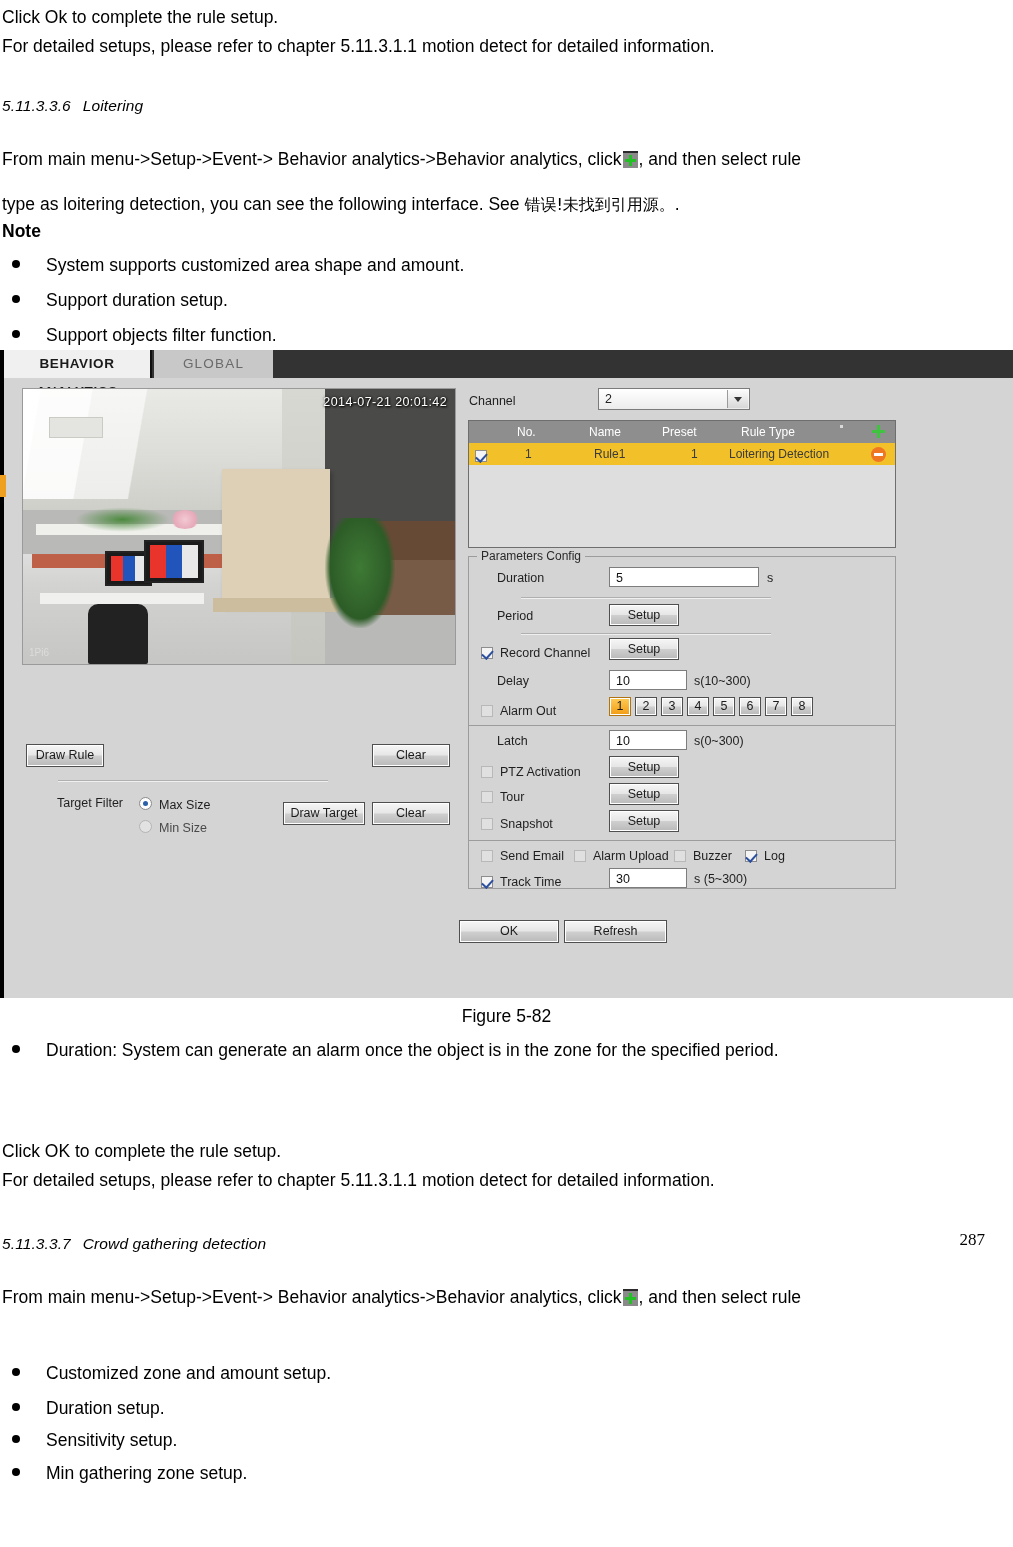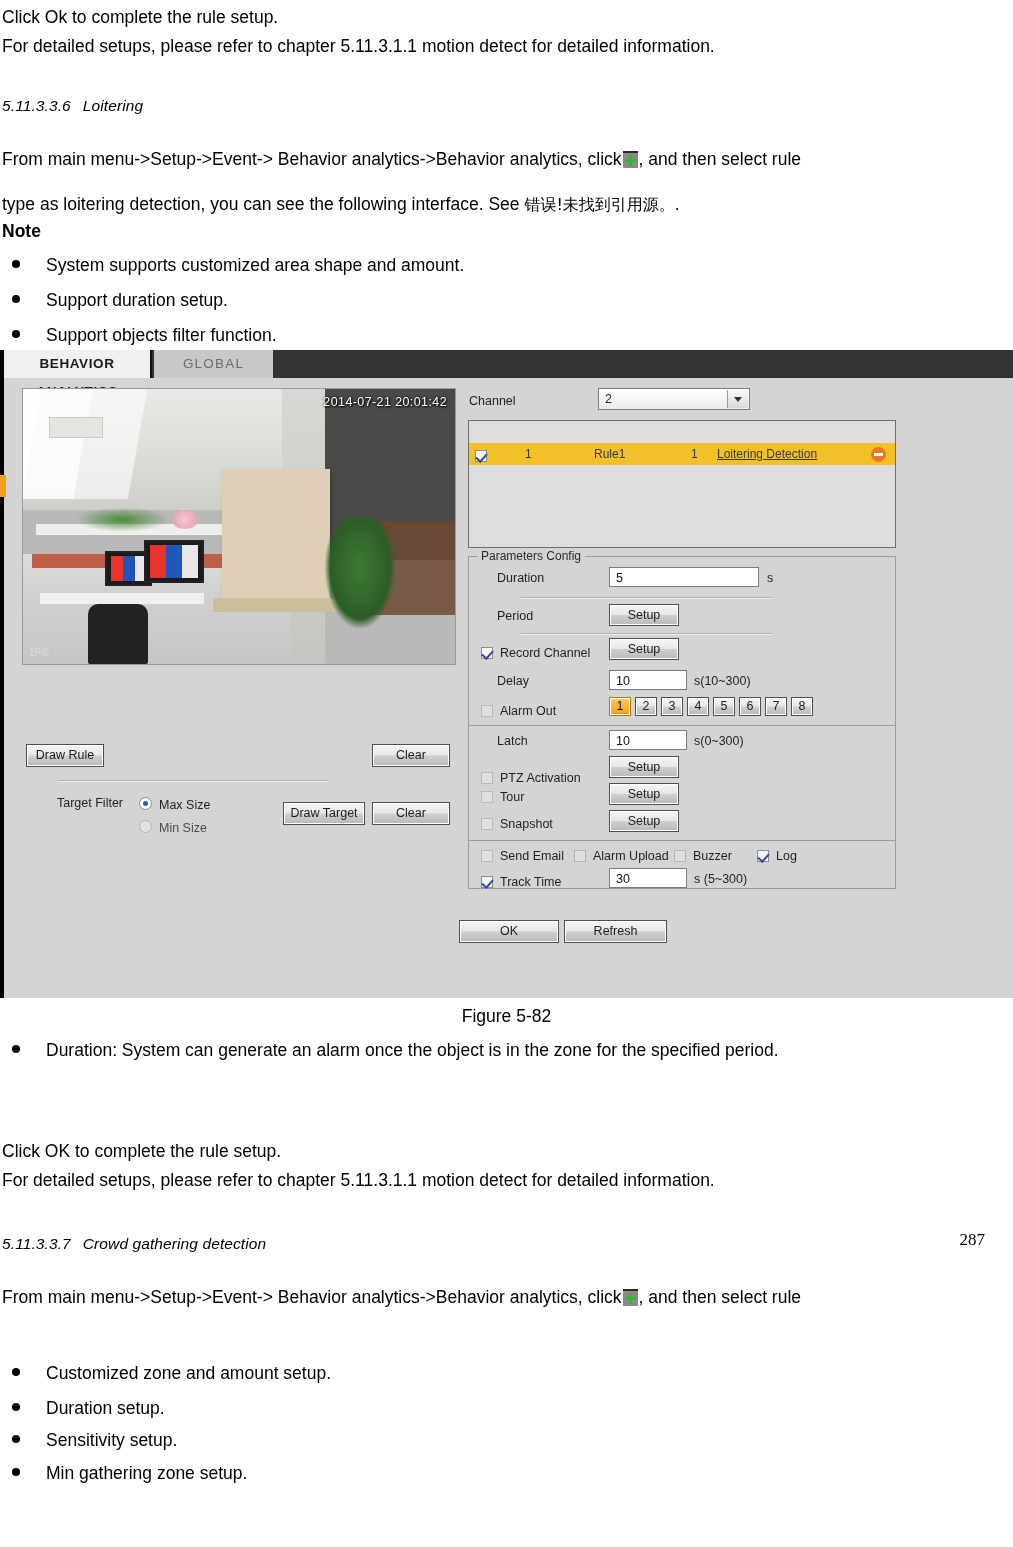--- a/index.html
+++ b/index.html
@@ -435,28 +435,36 @@
 
     <div class="rightcol">
 
       <div class="lbl chan-label">Channel</div>
       <div class="select">
         <span class="val">2</span>
         <span class="arrow"></span>
       </div>
 
       <div class="table">
+        <div class="thead">
+          <span style="left:48px;">No.</span>
+          <span style="left:120px;">Name</span>
+          <span style="left:193px;">Preset</span>
+          <span style="left:272px;">Rule Type</span>
+          <span class="sortdot"></span>
+          <span class="tplus"></span>
+        </div>
         <div class="trow">
           <span style="left:6px;top:3px;">
               <span class="cbx on"></span>
             </span>
           <span style="left:56px;">1</span>
           <span style="left:125px;">Rule1</span>
           <span style="left:222px;">1</span>
-          <span style="left:248px;text-decoration:underline;">Loitering Detection</span>
+          <span style="left:260px;">Loitering Detection</span>
           <span class="tminus"></span>
         </div>
       </div>
 
       <div class="fs">
         <span class="fs-legend">Parameters Config</span>
 
         <span class="lbl" style="position:absolute;left:28px;top:14px;">Duration</span>
         <span class="input" style="left:140px;top:10px;width:150px;height:20px;">
           <span>5</span>
@@ -495,21 +503,21 @@
       </div>
 
       <div style="position:absolute;left:9px;top:338px;width:428px;height:115px;border:1px solid #9c9c9c;border-top:none;box-sizing:border-box;">
 
         <span class="lbl" style="position:absolute;left:28px;top:8px;">Latch</span>
         <span class="input" style="left:140px;top:4px;width:78px;height:20px;">
           <span>10</span>
         </span>
         <span class="lbl" style="position:absolute;left:225px;top:8px;">s(0~300)</span>
 
-        <span style="position:absolute;left:12px;top:42px;">
+        <span style="position:absolute;left:12px;top:36px;">
           <span class="cbx dim"></span><span class="lbl">PTZ Activation</span>
         </span>
         <span class="dvr-btn" style="position:absolute;left:140px;top:30px;width:70px;height:22px;line-height:20px;">Setup</span>
 
         <span style="position:absolute;left:12px;top:61px;">
           <span class="cbx dim"></span><span class="lbl">Tour</span>
         </span>
         <span class="dvr-btn" style="position:absolute;left:140px;top:57px;width:70px;height:22px;line-height:20px;">Setup</span>
 
         <span style="position:absolute;left:12px;top:88px;">
@@ -522,21 +530,21 @@
 
         <span style="position:absolute;left:12px;top:5px;">
           <span class="cbx dim"></span><span class="lbl">Send Email</span>
         </span>
         <span style="position:absolute;left:105px;top:5px;">
           <span class="cbx dim"></span><span class="lbl">Alarm Upload</span>
         </span>
         <span style="position:absolute;left:205px;top:5px;">
           <span class="cbx dim"></span><span class="lbl">Buzzer</span>
         </span>
-        <span style="position:absolute;left:288px;top:5px;">
+        <span style="position:absolute;left:276px;top:5px;">
           <span class="cbx on"></span><span class="lbl">Log</span>
         </span>
 
         <span style="position:absolute;left:12px;top:31px;">
           <span class="cbx on"></span><span class="lbl">Track Time</span>
         </span>
         <span class="input" style="left:140px;top:27px;width:78px;height:20px;">
           <span>30</span>
         </span>
         <span class="lbl" style="position:absolute;left:225px;top:31px;">s (5~300)</span>

